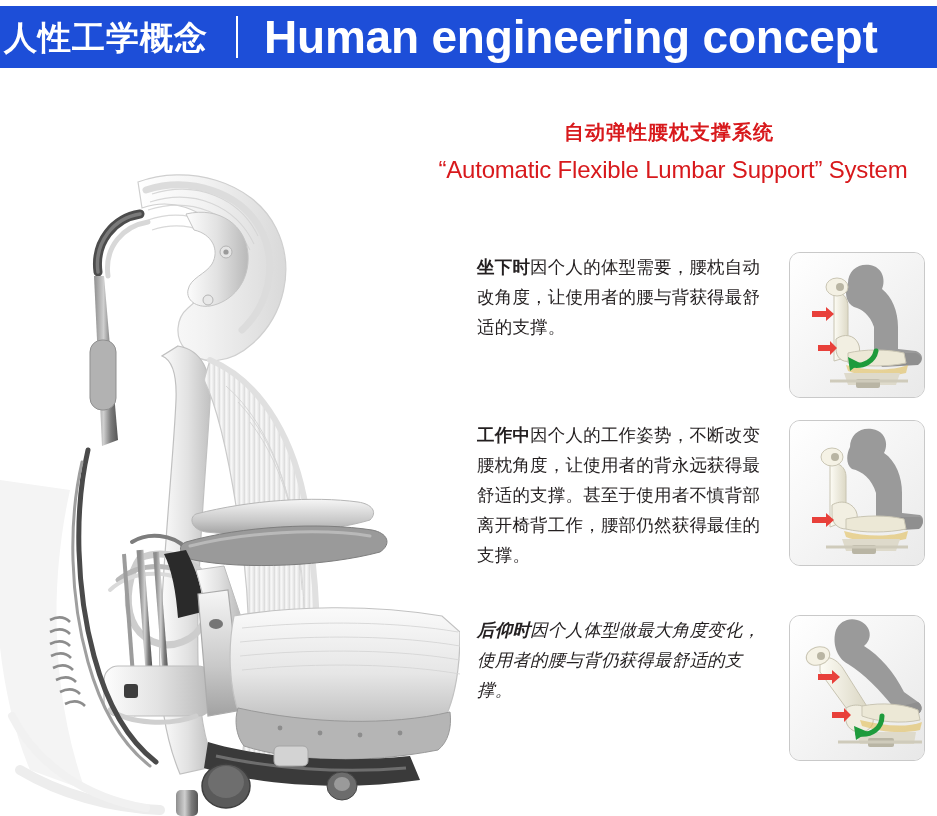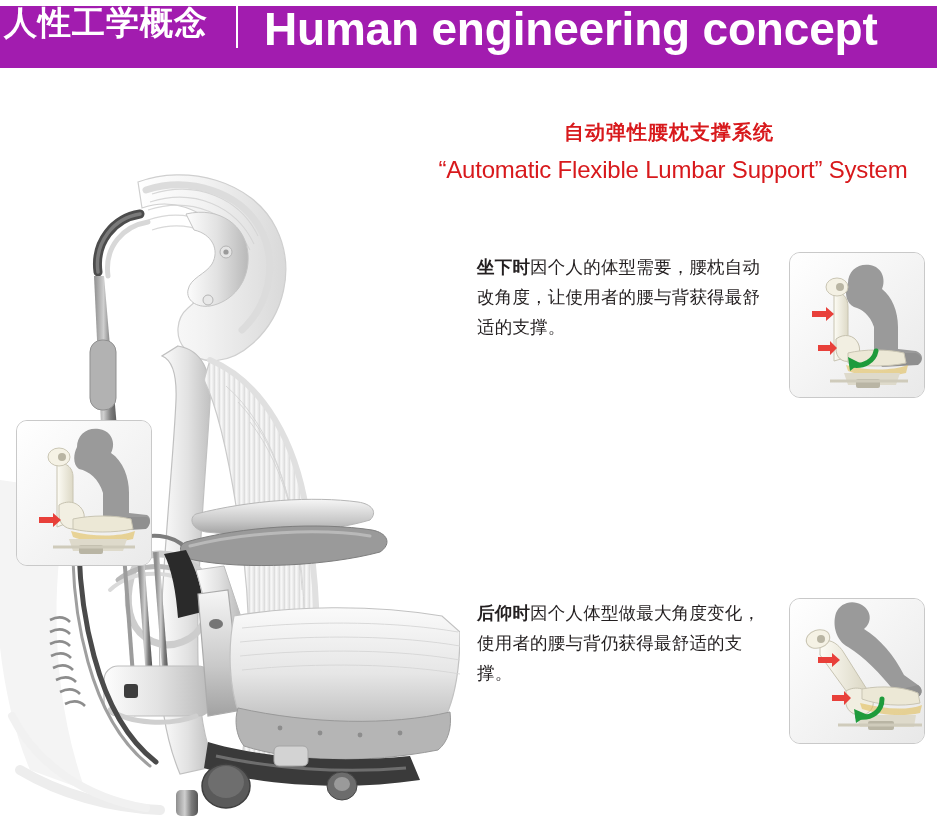--- a/index.html
+++ b/index.html
@@ -13,22 +13,23 @@
     position: relative;
     overflow: hidden;
     font-family: "Liberation Sans", "DejaVu Sans", sans-serif;
   }
 
   
   #header-band {
     position: absolute;
     left: 0; top: 6px;
     width: 937px; height: 62px;
-    background: #a21caf;
+    background: #1d4ed8;
     display: flex;
+    align-items: center;
     box-sizing: border-box;
     padding-left: 4px;
   }
   #header-cn {
     color: #ffffff;
     font-size: 33px;
     font-weight: bold;
     letter-spacing: 1px;
     line-height: 1;
     white-space: nowrap;
@@ -111,21 +112,21 @@
     border: 1px solid #c9c9c9;
     border-radius: 11px;
     overflow: hidden;
     background: #fbfbfb;
     flex: 0 0 auto;
   }
   .feature-thumb svg { display: block; }
 
   #row-1 { top: 252px; }
   #row-2 { top: 420px; }
-  #row-3 { top: 598px; }
+  #row-3 { top: 615px; font-style: italic; }
 </style>
 </head>
 <body>
 
 <div id="header-band">
   <span id="header-cn">人性工学概念</span>
   <span id="header-divider"></span>
   <span id="header-en">Human engineering concept</span>
 </div>
 
@@ -336,20 +337,23 @@
         <path d="M28 92 L 40 92 L 40 88 L 47 95 L 40 102 L 40 98 L 28 98 Z"></path>
       </g>
 
       <path d="M62 112 C 74 114 84 108 86 98" fill="none" stroke="#1e9b3c" stroke-width="5" stroke-linecap="round"></path>
       <path d="M60 118 L 70 110 L 58 104 Z" fill="#1e9b3c"></path>
     </svg>
   </div>
 </div>
 
 <div class="feature-row" id="row-2">
+  <div class="feature-text">
+    <b>工作中</b><span>因个人的工作姿势，不断改变腰枕角度，让使用者的背永远获得最舒适的支撑。甚至于使用者不慎背部离开椅背工作，腰部仍然获得最佳的支撑。</span>
+  </div>
   <div class="feature-thumb">
     <svg width="134" height="144" viewBox="0 0 134 144">
       <defs>
         <linearGradient id="bg2" x1="0" y1="0" x2="1" y2="1">
           <stop offset="0%" stop-color="#ffffff"></stop>
             <stop offset="100%" stop-color="#eaeaea"></stop>
         </linearGradient>
         <linearGradient id="ch2" x1="0" y1="0" x2="1" y2="0">
           <stop offset="0%" stop-color="#fdfcf5"></stop>
             <stop offset="100%" stop-color="#dcd8c5"></stop>

